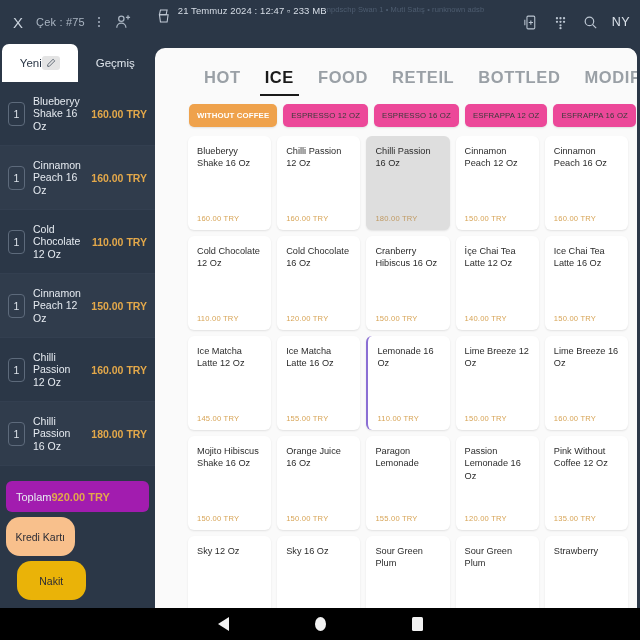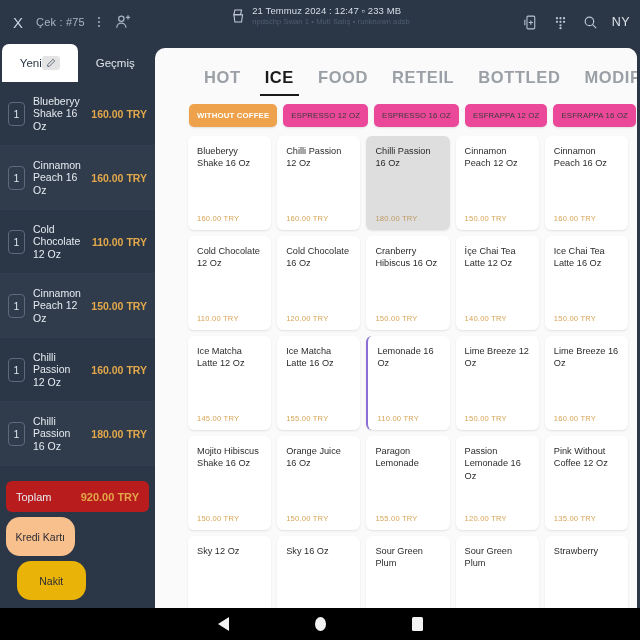--- a/index.html
+++ b/index.html
@@ -21,21 +21,21 @@
   .tb-check { font-size: 11px; color: #aab5c2; letter-spacing: .2px; white-space: nowrap; }
   .tb-dots { display: flex; flex-direction: column; gap: 2px; padding: 2px 3px; }
   .tb-dots i { width: 2px; height: 2px; background: #aab5c2; border-radius: 50%; display: block; }
   .tb-adduser { width: 20px; height: 20px; color: #aab5c2; }
 
   .tb-center {
     position: absolute; left: 50%; top: 5px; transform: translateX(-50%);
     display: flex; align-items: flex-start; gap: 6px;
   }
   .tb-printer { width: 16px; height: 18px; color: #c3ccd8; margin-top: 2px; }
-  .tb-meta { display: flex; flex-direction: column; line-height: 1.25; }
+  .tb-meta { display: flex; flex-direction: row; line-height: 1.25; }
   .tb-meta-main { font-size: 9.5px; color: #d7dee7; white-space: nowrap; letter-spacing: .1px; }
   .tb-meta-sub { font-size: 7.5px; color: #4e5d70; white-space: nowrap; letter-spacing: .1px; }
 
   .tb-right { margin-left: auto; display: flex; align-items: center; gap: 13px; }
   .tb-icn { width: 17px; height: 17px; color: #bcc6d2; display: block; }
   .tb-ny { font-size: 12.5px; color: #dbe2ea; letter-spacing: .4px; }
 
   
   .body { flex: 1; display: flex; min-height: 0; position: relative; }
 
@@ -59,22 +59,22 @@
   .order-row.alt { background: #303c4c; }
   .qty-box {
     width: 17px; height: 24px; flex: 0 0 17px; border: 1px solid #5d6a7b; border-radius: 4px;
     display: flex; align-items: center; justify-content: center;
     font-size: 10.5px; color: #dde3ea;
   }
   .order-name { flex: 1; font-size: 10.5px; color: #e6ebf1; line-height: 1.2; }
   .order-price { font-size: 10.5px; color: #e3a84a; font-weight: bold; white-space: nowrap; }
 
   .total-bar {
-    margin: 6px 6px 5px 6px; background: #b91c1c; border-radius: 6px; height: 31px;
-    display: flex; align-items: center; justify-content: space-between; padding: 0 10px;
+    margin: 6px 6px 5px 6px; background: #a21caf; border-radius: 6px; height: 31px;
+    display: flex; align-items: center; justify-content: flex-start; padding: 0 10px;
   }
   .total-label { font-size: 11px; color: #e6ebf1; }
   .total-value { font-size: 11px; color: #e3a84a; font-weight: bold; }
 
   .pay-grid { padding: 0 6px 8px 6px; display: flex; flex-wrap: wrap; gap: 5px; }
   .pay-btn {
     height: 39px; border-radius: 14px; display: flex; align-items: center; justify-content: center;
     font-size: 10.5px; color: #2c2c35; width: calc(50% - 3px);
   }
   .pay-btn.credit { background: #f8c08c; }

